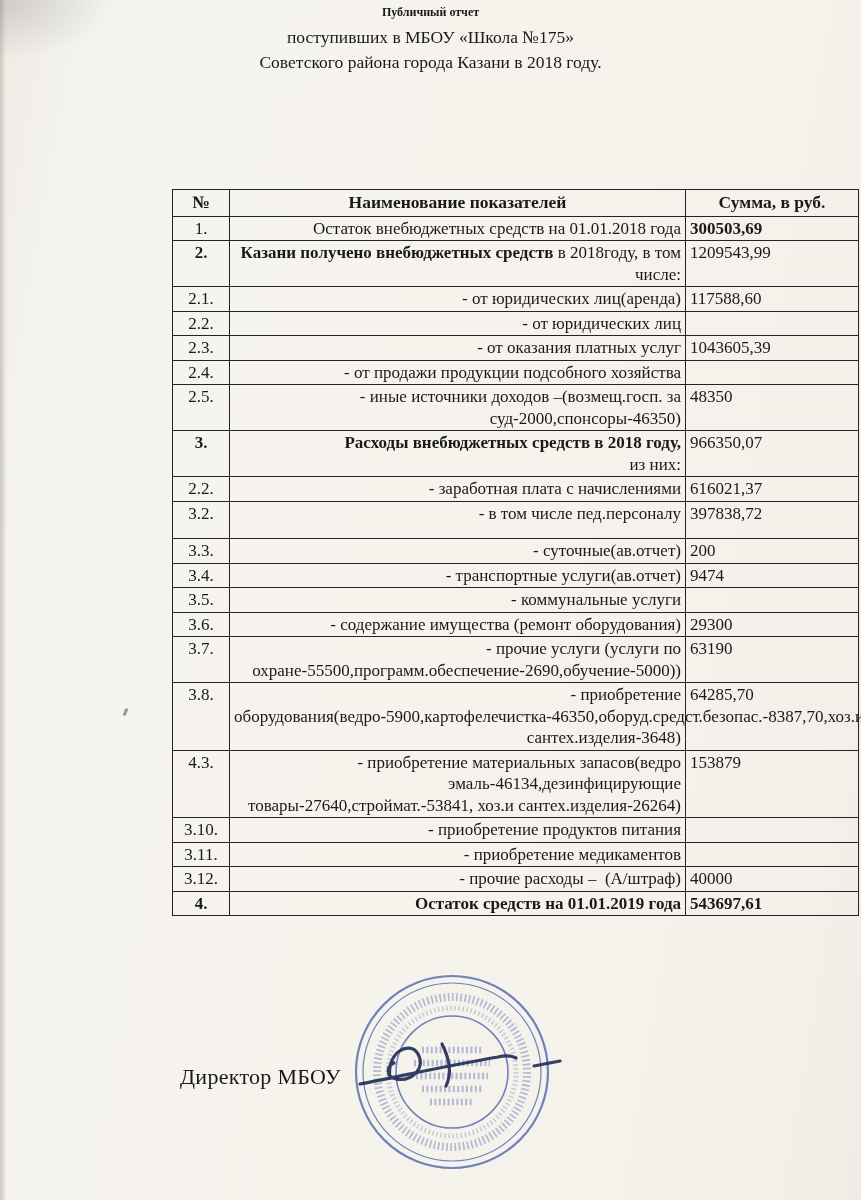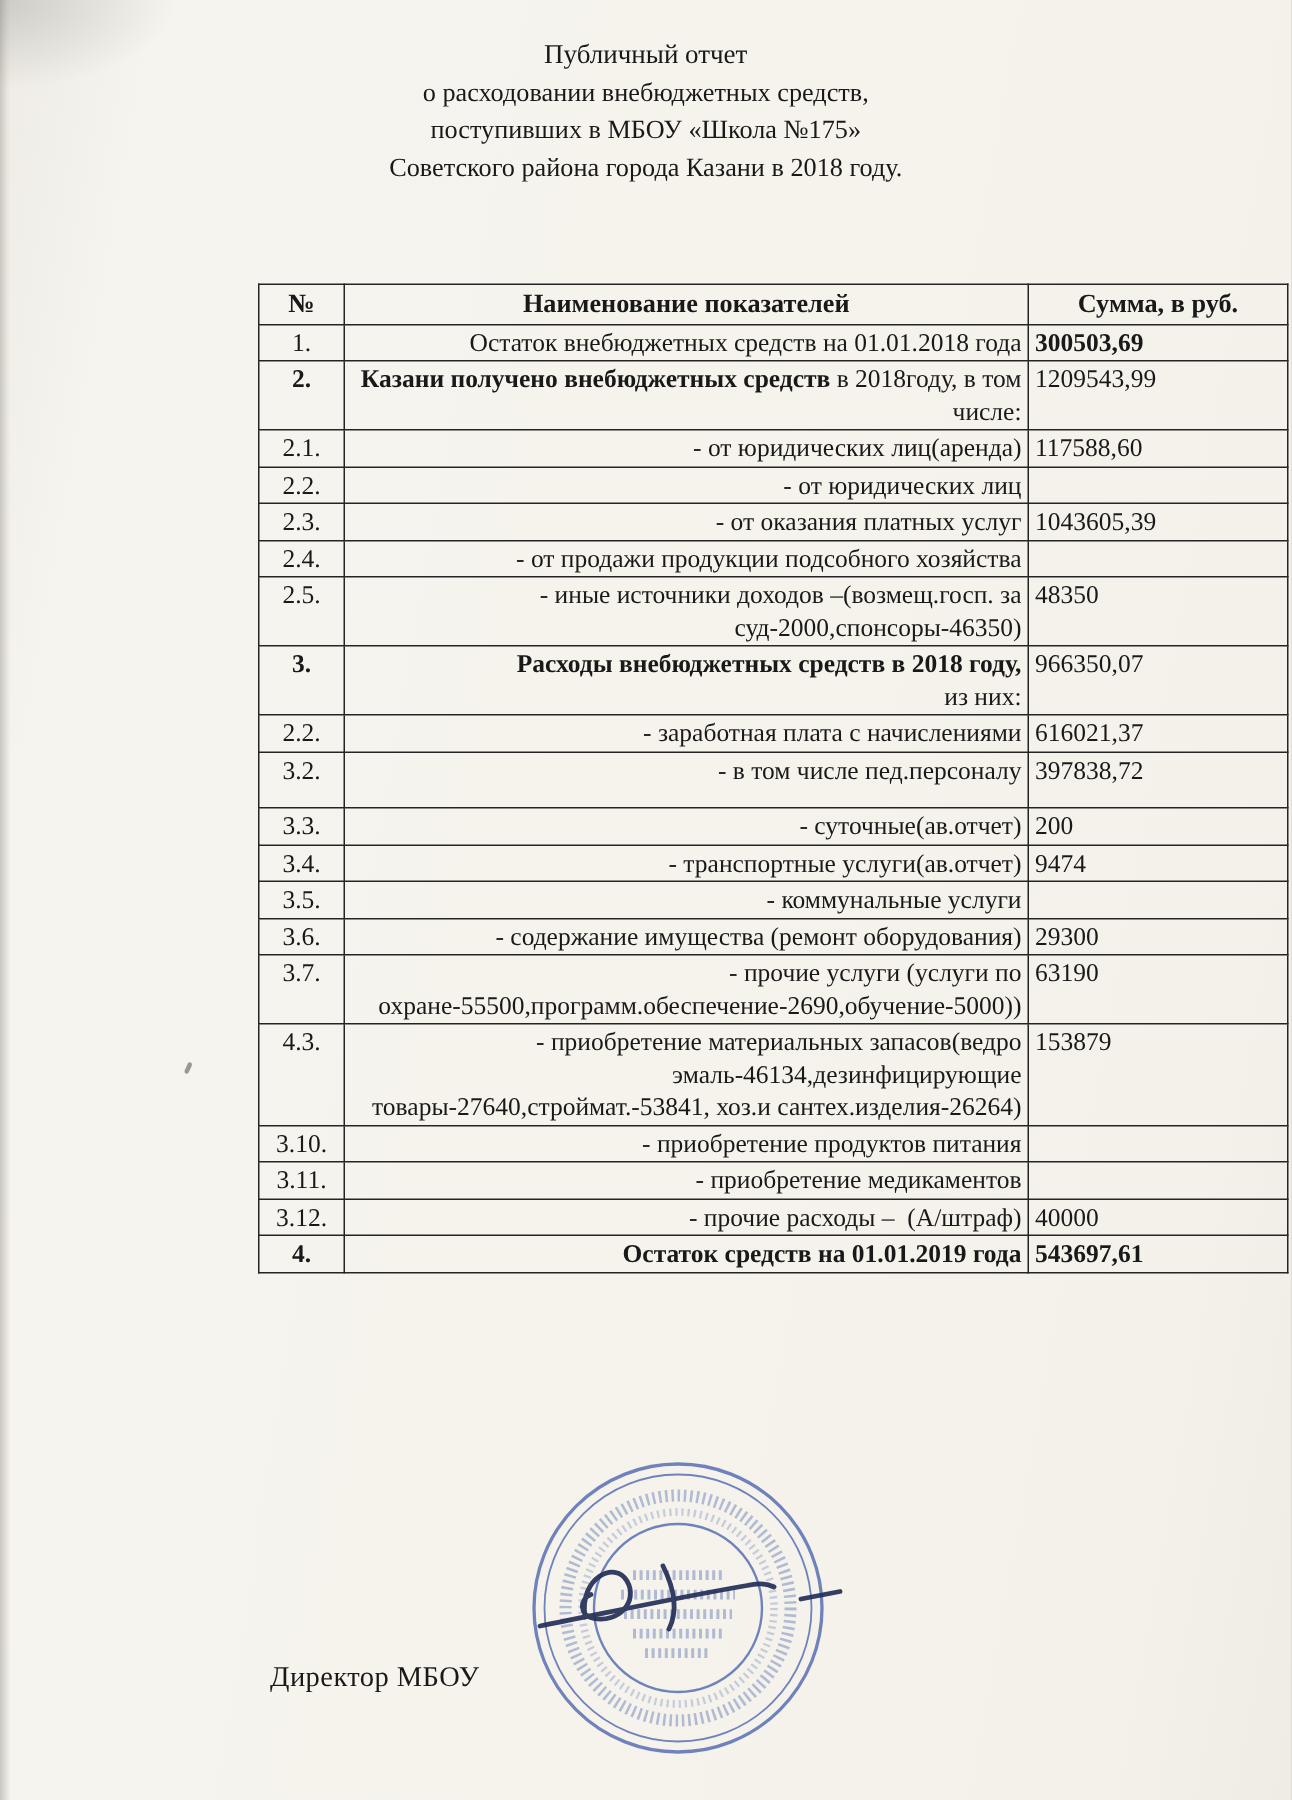--- a/index.html
+++ b/index.html
@@ -21,21 +21,21 @@
   }
   .sheet::after {
     content:""; position:absolute; left:0; top:0; width:120px; height:60px;
     background:radial-gradient(ellipse at top left, rgba(60,60,55,0.18), rgba(0,0,0,0) 70%);
   }
 
   .title-block {
     position:absolute; left:0; top:66; width:861px;
     text-align:center; line-height:25px; font-size:17.5px;
   }
-  .title-block .t1 { font-weight:400; font-size:18px;margin-top:24px; }
+  .title-block .t1 { font-weight:700; font-size:12px; }
 
   table.report {
     position:absolute; left:172px; top:189px; width:686px;
     border-collapse:collapse; table-layout:fixed;
     font-size:17px; line-height:21.5px;
   }
   table.report col.w-num  { width:57px; }
   table.report col.w-name { width:456px; }
   table.report col.w-sum  { width:173px; }
   table.report th, table.report td {
@@ -46,22 +46,22 @@
   table.report th {
     font-size:17.5px; font-weight:700; text-align:center; padding:2px 2px;
   }
   td.c-num  { text-align:center; }
   td.c-name { text-align:right; padding-left:7px; white-space:pre-wrap; }
   td.c-sum  { }
   .bold { font-weight:700; }
   tbody tr:nth-child(10) td { padding-bottom:14px; } 
 
   .director {
-    position:absolute; left:180px; top:1108px;
-    font-size:19px; letter-spacing:0.3px;text-align:center;
+    position:absolute; left:180px; top:1064px;
+    font-size:22px; letter-spacing:0.3px;text-align:center;
   }
 
   .stamp {
     position:absolute; left:302px; top:922px;
     filter:blur(0.35px);
   }
   .signature {
     position:absolute; left:346px; top:1016px;
   }
   .speck {
@@ -70,21 +70,20 @@
     border-radius:2px; transform:rotate(24deg);
   }
 </style>
 </head>
 <body>
 
 <div class="sheet">
 
   <div class="title-block">
     <div class="t1">Публичный отчет</div>
-    <div>о расходовании внебюджетных средств,</div>
     <div>поступивших в МБОУ «Школа №175»</div>
     <div>Советского района города Казани в 2018 году.</div>
   </div>
 
   <table class="report">
     <colgroup>
         <col class="w-num">
         <col class="w-name">
         <col class="w-sum">
       </colgroup>
@@ -164,20 +163,25 @@
     </tr>
         <tr>
       <td class="c-num">3.6.</td>
       <td class="c-name"><span class="bold"></span><span>- содержание имущества (ремонт оборудования)</span></td>
       <td class="c-sum">29300</td>
     </tr>
         <tr>
       <td class="c-num">3.7.</td>
       <td class="c-name"><span class="bold"></span><span>- прочие услуги (услуги по охране-55500,программ.обеспечение-2690,обучение-5000))</span></td>
       <td class="c-sum">63190</td>
+    </tr>
+        <tr>
+      <td class="c-num">3.8.</td>
+      <td class="c-name"><span class="bold"></span><span>- приобретение оборудования(ведро-5900,картофелечистка-46350,оборуд.средст.безопас.-8387,70,хоз.и сантех.изделия-3648)</span></td>
+      <td class="c-sum">64285,70</td>
     </tr>
         <tr>
       <td class="c-num">4.3.</td>
       <td class="c-name"><span class="bold"></span><span>- приобретение материальных запасов(ведро эмаль-46134,дезинфицирующие товары-27640,строймат.-53841, хоз.и сантех.изделия-26264)</span></td>
       <td class="c-sum">153879</td>
     </tr>
         <tr>
       <td class="c-num">3.10.</td>
       <td class="c-name"><span class="bold"></span><span>- приобретение продуктов питания</span></td>
       <td class="c-sum"></td>

